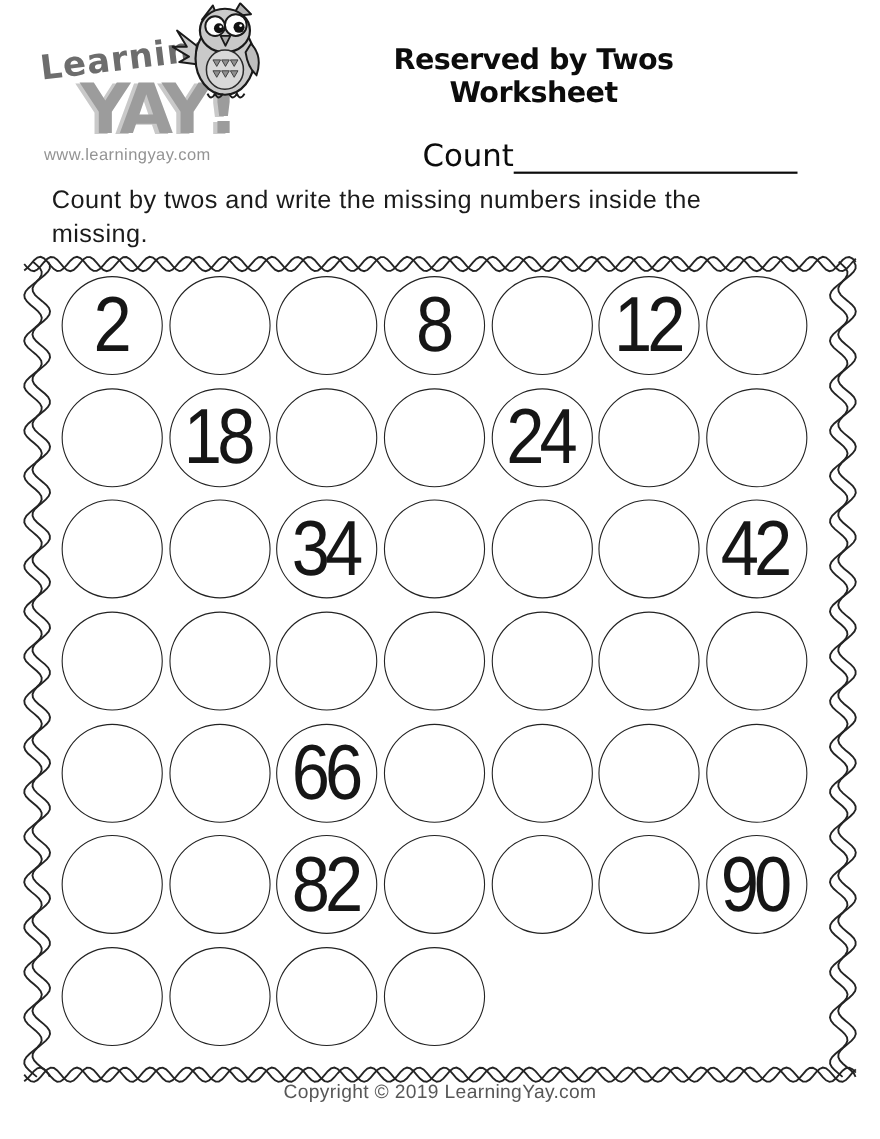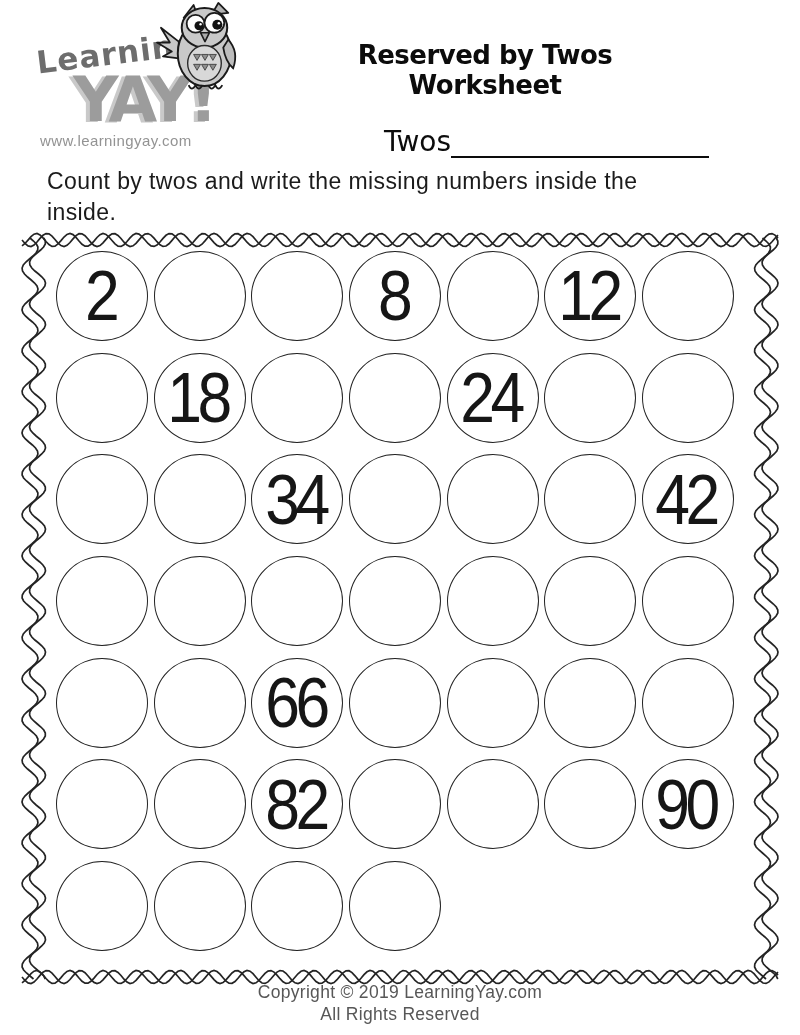--- a/index.html
+++ b/index.html
@@ -108,27 +108,27 @@
     </g>
 
     <path d="M36,84 q3,7 7,0 q3,7 7,0" fill="none" stroke="#1a1a1a" stroke-width="1.8"></path>
     <path d="M56,84 q3,7 7,0 q3,7 7,0" fill="none" stroke="#1a1a1a" stroke-width="1.8"></path>
   </svg>
 </div>
 
 <div class="title">Reserved by Twos Worksheet</div>
 
 <div class="name-row">
-  <span>Twos</span>
+  <span>Count</span>
   <span class="name-line"></span>
 </div>
 
 <div class="instructions">
   <span>Count by twos and write the missing numbers inside the</span><br>
-  <span>inside.</span>
+  <span>missing.</span>
 </div>
 
 <svg id="frame-svg" width="800" height="1035" viewBox="0 0 800 1035">
     <path d="M22.0 240.0L25.0 243.5L28.0 245.9L31.0 246.5L34.0 245.0L37.0 242.0L40.0 238.4L43.0 235.3L46.0 233.6L49.0 233.9L52.0 236.1L55.0 239.5L58.0 243.1L61.0 245.6L64.0 246.5L67.0 245.3L70.0 242.5L73.0 238.9L76.0 235.6L79.0 233.7L82.0 233.8L85.0 235.7L88.0 239.0L91.0 242.6L94.0 245.4L97.0 246.5L100.0 245.6L103.0 242.9L106.0 239.4L109.0 236.0L112.0 233.9L115.0 233.7L118.0 235.4L121.0 238.5L124.0 242.2L127.0 245.1L130.0 246.5L133.0 245.8L136.0 243.4L139.0 239.9L142.0 236.4L145.0 234.1L148.0 233.6L151.0 235.1L154.0 238.1L157.0 241.7L160.0 244.8L163.0 246.4L166.0 246.0L169.0 243.8L172.0 240.4L175.0 236.8L178.0 234.3L181.0 233.5L184.0 234.7L187.0 237.6L190.0 241.2L193.0 244.4L196.0 246.3L199.0 246.2L202.0 244.2L205.0 240.9L208.0 237.3L211.0 234.5L214.0 233.5L217.0 234.5L220.0 237.2L223.0 240.7L226.0 244.1L229.0 246.2L232.0 246.3L235.0 244.5L238.0 241.3L241.0 237.7L244.0 234.8L247.0 233.5L250.0 234.2L253.0 236.7L256.0 240.2L259.0 243.7L262.0 246.0L265.0 246.4L268.0 244.9L271.0 241.8L274.0 238.2L277.0 235.1L280.0 233.6L283.0 234.0L286.0 236.3L289.0 239.8L292.0 243.3L295.0 245.8L298.0 246.5L301.0 245.2L304.0 242.3L307.0 238.7L310.0 235.5L313.0 233.7L316.0 233.8L319.0 235.9L322.0 239.3L325.0 242.8L328.0 245.5L331.0 246.5L334.0 245.5L337.0 242.7L340.0 239.1L343.0 235.8L346.0 233.8L349.0 233.7L352.0 235.6L355.0 238.8L358.0 242.4L361.0 245.3L364.0 246.5L367.0 245.7L370.0 243.2L373.0 239.6L376.0 236.2L379.0 234.0L382.0 233.6L385.0 235.2L388.0 238.3L391.0 241.9L394.0 244.9L397.0 246.4L400.0 245.9L403.0 243.6L406.0 240.1L409.0 236.6L412.0 234.2L415.0 233.5L418.0 234.9L421.0 237.8L424.0 241.5L427.0 244.6L430.0 246.3L433.0 246.1L436.0 244.0L439.0 240.6L442.0 237.1L445.0 234.4L448.0 233.5L451.0 234.6L454.0 237.4L457.0 241.0L460.0 244.3L463.0 246.2L466.0 246.3L469.0 244.4L472.0 241.1L475.0 237.5L478.0 234.7L481.0 233.5L484.0 234.4L487.0 236.9L490.0 240.5L493.0 243.9L496.0 246.1L499.0 246.4L502.0 244.7L505.0 241.6L508.0 238.0L511.0 235.0L514.0 233.5L517.0 234.1L520.0 236.5L523.0 240.0L526.0 243.5L529.0 245.9L532.0 246.5L535.0 245.0L538.0 242.0L541.0 238.4L544.0 235.3L547.0 233.6L550.0 233.9L553.0 236.1L556.0 239.5L559.0 243.1L562.0 245.6L565.0 246.5L568.0 245.3L571.0 242.5L574.0 238.9L577.0 235.6L580.0 233.7L583.0 233.8L586.0 235.7L589.0 239.0L592.0 242.6L595.0 245.4L598.0 246.5L601.0 245.6L604.0 242.9L607.0 239.4L610.0 236.0L613.0 233.9L616.0 233.7L619.0 235.4L622.0 238.5L625.0 242.2L628.0 245.1L631.0 246.5L634.0 245.8L637.0 243.4L640.0 239.9L643.0 236.4L646.0 234.1L649.0 233.6L652.0 235.1L655.0 238.1L658.0 241.7L661.0 244.8L664.0 246.4L667.0 246.0L670.0 243.8L673.0 240.4L676.0 236.8L679.0 234.3L682.0 233.5L685.0 234.7L688.0 237.6L691.0 241.2L694.0 244.4L697.0 246.3L700.0 246.2L703.0 244.2L706.0 240.9L709.0 237.3L712.0 234.5L715.0 233.5L718.0 234.5L721.0 237.2L724.0 240.7L727.0 244.1L730.0 246.2L733.0 246.3L736.0 244.5L739.0 241.3L742.0 237.7L745.0 234.8L748.0 233.5L751.0 234.2L754.0 236.7L757.0 240.2L760.0 243.7L763.0 246.0L766.0 246.4L769.0 244.9L772.0 241.8L775.0 238.2L778.0 235.1"></path>
     <path d="M22.0 245.9L25.0 243.5L28.0 240.1L31.0 236.6L34.0 234.2L37.0 233.5L40.0 234.9L43.0 237.9L46.0 241.5L49.0 244.6L52.0 246.4L55.0 246.1L58.0 243.9L61.0 240.6L64.0 237.0L67.0 234.4L70.0 233.5L73.0 234.6L76.0 237.4L79.0 241.0L82.0 244.3L85.0 246.2L88.0 246.2L91.0 244.3L94.0 241.1L97.0 237.5L100.0 234.7L103.0 233.5L106.0 234.4L109.0 237.0L112.0 240.5L115.0 243.9L118.0 246.1L121.0 246.4L124.0 244.7L127.0 241.5L130.0 237.9L133.0 234.9L136.0 233.5L139.0 234.1L142.0 236.6L145.0 240.0L148.0 243.5L151.0 245.9L154.0 246.4L157.0 245.0L160.0 242.0L163.0 238.4L166.0 235.3L169.0 233.6L172.0 233.9L175.0 236.2L178.0 239.5L181.0 243.1L184.0 245.7L187.0 246.5L190.0 245.3L193.0 242.5L196.0 238.9L199.0 235.6L202.0 233.7L205.0 233.8L208.0 235.8L211.0 239.1L214.0 242.6L217.0 245.4L220.0 246.5L223.0 245.6L226.0 242.9L229.0 239.4L232.0 236.0L235.0 233.9L238.0 233.7L241.0 235.4L244.0 238.6L247.0 242.2L250.0 245.1L253.0 246.5L256.0 245.8L259.0 243.3L262.0 239.8L265.0 236.4L268.0 234.1L271.0 233.6L274.0 235.1L277.0 238.1L280.0 241.7L283.0 244.8L286.0 246.4L289.0 246.0L292.0 243.7L295.0 240.3L298.0 236.8L301.0 234.3L304.0 233.5L307.0 234.8L310.0 237.6L313.0 241.3L316.0 244.5L319.0 246.3L322.0 246.2L325.0 244.1L328.0 240.8L331.0 237.2L334.0 234.5L337.0 233.5L340.0 234.5L343.0 237.2L346.0 240.8L349.0 244.1L352.0 246.2L355.0 246.3L358.0 244.5L361.0 241.3L364.0 237.7L367.0 234.8L370.0 233.5L373.0 234.3L376.0 236.8L379.0 240.3L382.0 243.7L385.0 246.0L388.0 246.4L391.0 244.8L394.0 241.8L397.0 238.2L400.0 235.1L403.0 233.6L406.0 234.0L409.0 236.4L412.0 239.8L415.0 243.3L418.0 245.8L421.0 246.5L424.0 245.2L427.0 242.2L430.0 238.6L433.0 235.4L436.0 233.7L439.0 233.9L442.0 236.0L445.0 239.3L448.0 242.9L451.0 245.5L454.0 246.5L457.0 245.4L460.0 242.7L463.0 239.1L466.0 235.8L469.0 233.8L472.0 233.7L475.0 235.6L478.0 238.8L481.0 242.4L484.0 245.3L487.0 246.5L490.0 245.7L493.0 243.1L496.0 239.6L499.0 236.2L502.0 234.0L505.0 233.6L508.0 235.2L511.0 238.3L514.0 242.0L517.0 245.0L520.0 246.4L523.0 245.9L526.0 243.5L529.0 240.1L532.0 236.6L535.0 234.2L538.0 233.5L541.0 234.9L544.0 237.9L547.0 241.5L550.0 244.6L553.0 246.4L556.0 246.1L559.0 243.9L562.0 240.6L565.0 237.0L568.0 234.4L571.0 233.5L574.0 234.6L577.0 237.4L580.0 241.0L583.0 244.3L586.0 246.2L589.0 246.2L592.0 244.3L595.0 241.1L598.0 237.5L601.0 234.7L604.0 233.5L607.0 234.4L610.0 237.0L613.0 240.5L616.0 243.9L619.0 246.1L622.0 246.4L625.0 244.7L628.0 241.5L631.0 237.9L634.0 234.9L637.0 233.5L640.0 234.1L643.0 236.6L646.0 240.0L649.0 243.5L652.0 245.9L655.0 246.4L658.0 245.0L661.0 242.0L664.0 238.4L667.0 235.3L670.0 233.6L673.0 233.9L676.0 236.2L679.0 239.5L682.0 243.1L685.0 245.7L688.0 246.5L691.0 245.3L694.0 242.5L697.0 238.9L700.0 235.6L703.0 233.7L706.0 233.8L709.0 235.8L712.0 239.1L715.0 242.6L718.0 245.4L721.0 246.5L724.0 245.6L727.0 242.9L730.0 239.4L733.0 236.0L736.0 233.9L739.0 233.7L742.0 235.4L745.0 238.6L748.0 242.2L751.0 245.1L754.0 246.5L757.0 245.8L760.0 243.3L763.0 239.8L766.0 236.4L769.0 234.1L772.0 233.6L775.0 235.1L778.0 238.1"></path>
     <path d="M22.0 977.0L25.0 980.5L28.0 982.9L31.0 983.5L34.0 982.0L37.0 979.0L40.0 975.4L43.0 972.3L46.0 970.6L49.0 970.9L52.0 973.1L55.0 976.5L58.0 980.1L61.0 982.6L64.0 983.5L67.0 982.3L70.0 979.5L73.0 975.9L76.0 972.6L79.0 970.7L82.0 970.8L85.0 972.7L88.0 976.0L91.0 979.6L94.0 982.4L97.0 983.5L100.0 982.6L103.0 979.9L106.0 976.4L109.0 973.0L112.0 970.9L115.0 970.7L118.0 972.4L121.0 975.5L124.0 979.2L127.0 982.1L130.0 983.5L133.0 982.8L136.0 980.4L139.0 976.9L142.0 973.4L145.0 971.1L148.0 970.6L151.0 972.1L154.0 975.1L157.0 978.7L160.0 981.8L163.0 983.4L166.0 983.0L169.0 980.8L172.0 977.4L175.0 973.8L178.0 971.3L181.0 970.5L184.0 971.7L187.0 974.6L190.0 978.2L193.0 981.4L196.0 983.3L199.0 983.2L202.0 981.2L205.0 977.9L208.0 974.3L211.0 971.5L214.0 970.5L217.0 971.5L220.0 974.2L223.0 977.7L226.0 981.1L229.0 983.2L232.0 983.3L235.0 981.5L238.0 978.3L241.0 974.7L244.0 971.8L247.0 970.5L250.0 971.2L253.0 973.7L256.0 977.2L259.0 980.7L262.0 983.0L265.0 983.4L268.0 981.9L271.0 978.8L274.0 975.2L277.0 972.1L280.0 970.6L283.0 971.0L286.0 973.3L289.0 976.8L292.0 980.3L295.0 982.8L298.0 983.5L301.0 982.2L304.0 979.3L307.0 975.7L310.0 972.5L313.0 970.7L316.0 970.8L319.0 972.9L322.0 976.3L325.0 979.8L328.0 982.5L331.0 983.5L334.0 982.5L337.0 979.7L340.0 976.1L343.0 972.8L346.0 970.8L349.0 970.7L352.0 972.6L355.0 975.8L358.0 979.4L361.0 982.3L364.0 983.5L367.0 982.7L370.0 980.2L373.0 976.6L376.0 973.2L379.0 971.0L382.0 970.6L385.0 972.2L388.0 975.3L391.0 978.9L394.0 981.9L397.0 983.4L400.0 982.9L403.0 980.6L406.0 977.1L409.0 973.6L412.0 971.2L415.0 970.5L418.0 971.9L421.0 974.8L424.0 978.5L427.0 981.6L430.0 983.3L433.0 983.1L436.0 981.0L439.0 977.6L442.0 974.1L445.0 971.4L448.0 970.5L451.0 971.6L454.0 974.4L457.0 978.0L460.0 981.3L463.0 983.2L466.0 983.3L469.0 981.4L472.0 978.1L475.0 974.5L478.0 971.7L481.0 970.5L484.0 971.4L487.0 973.9L490.0 977.5L493.0 980.9L496.0 983.1L499.0 983.4L502.0 981.7L505.0 978.6L508.0 975.0L511.0 972.0L514.0 970.5L517.0 971.1L520.0 973.5L523.0 977.0L526.0 980.5L529.0 982.9L532.0 983.5L535.0 982.0L538.0 979.0L541.0 975.4L544.0 972.3L547.0 970.6L550.0 970.9L553.0 973.1L556.0 976.5L559.0 980.1L562.0 982.6L565.0 983.5L568.0 982.3L571.0 979.5L574.0 975.9L577.0 972.6L580.0 970.7L583.0 970.8L586.0 972.7L589.0 976.0L592.0 979.6L595.0 982.4L598.0 983.5L601.0 982.6L604.0 979.9L607.0 976.4L610.0 973.0L613.0 970.9L616.0 970.7L619.0 972.4L622.0 975.5L625.0 979.2L628.0 982.1L631.0 983.5L634.0 982.8L637.0 980.4L640.0 976.9L643.0 973.4L646.0 971.1L649.0 970.6L652.0 972.1L655.0 975.1L658.0 978.7L661.0 981.8L664.0 983.4L667.0 983.0L670.0 980.8L673.0 977.4L676.0 973.8L679.0 971.3L682.0 970.5L685.0 971.7L688.0 974.6L691.0 978.2L694.0 981.4L697.0 983.3L700.0 983.2L703.0 981.2L706.0 977.9L709.0 974.3L712.0 971.5L715.0 970.5L718.0 971.5L721.0 974.2L724.0 977.7L727.0 981.1L730.0 983.2L733.0 983.3L736.0 981.5L739.0 978.3L742.0 974.7L745.0 971.8L748.0 970.5L751.0 971.2L754.0 973.7L757.0 977.2L760.0 980.7L763.0 983.0L766.0 983.4L769.0 981.9L772.0 978.8L775.0 975.2L778.0 972.1"></path>
     <path d="M22.0 982.9L25.0 980.5L28.0 977.1L31.0 973.6L34.0 971.2L37.0 970.5L40.0 971.9L43.0 974.9L46.0 978.5L49.0 981.6L52.0 983.4L55.0 983.1L58.0 980.9L61.0 977.6L64.0 974.0L67.0 971.4L70.0 970.5L73.0 971.6L76.0 974.4L79.0 978.0L82.0 981.3L85.0 983.2L88.0 983.2L91.0 981.3L94.0 978.1L97.0 974.5L100.0 971.7L103.0 970.5L106.0 971.4L109.0 974.0L112.0 977.5L115.0 980.9L118.0 983.1L121.0 983.4L124.0 981.7L127.0 978.5L130.0 974.9L133.0 971.9L136.0 970.5L139.0 971.1L142.0 973.6L145.0 977.0L148.0 980.5L151.0 982.9L154.0 983.4L157.0 982.0L160.0 979.0L163.0 975.4L166.0 972.3L169.0 970.6L172.0 970.9L175.0 973.2L178.0 976.5L181.0 980.1L184.0 982.7L187.0 983.5L190.0 982.3L193.0 979.5L196.0 975.9L199.0 972.6L202.0 970.7L205.0 970.8L208.0 972.8L211.0 976.1L214.0 979.6L217.0 982.4L220.0 983.5L223.0 982.6L226.0 979.9L229.0 976.4L232.0 973.0L235.0 970.9L238.0 970.7L241.0 972.4L244.0 975.6L247.0 979.2L250.0 982.1L253.0 983.5L256.0 982.8L259.0 980.3L262.0 976.8L265.0 973.4L268.0 971.1L271.0 970.6L274.0 972.1L277.0 975.1L280.0 978.7L283.0 981.8L286.0 983.4L289.0 983.0L292.0 980.7L295.0 977.3L298.0 973.8L301.0 971.3L304.0 970.5L307.0 971.8L310.0 974.6L313.0 978.3L316.0 981.5L319.0 983.3L322.0 983.2L325.0 981.1L328.0 977.8L331.0 974.2L334.0 971.5L337.0 970.5L340.0 971.5L343.0 974.2L346.0 977.8L349.0 981.1L352.0 983.2L355.0 983.3L358.0 981.5L361.0 978.3L364.0 974.7L367.0 971.8L370.0 970.5L373.0 971.3L376.0 973.8L379.0 977.3L382.0 980.7L385.0 983.0L388.0 983.4L391.0 981.8L394.0 978.8L397.0 975.2L400.0 972.1L403.0 970.6L406.0 971.0L409.0 973.4L412.0 976.8L415.0 980.3L418.0 982.8L421.0 983.5L424.0 982.2L427.0 979.2L430.0 975.6L433.0 972.4L436.0 970.7L439.0 970.9L442.0 973.0L445.0 976.3L448.0 979.9L451.0 982.5L454.0 983.5L457.0 982.4L460.0 979.7L463.0 976.1L466.0 972.8L469.0 970.8L472.0 970.7L475.0 972.6L478.0 975.8L481.0 979.4L484.0 982.3L487.0 983.5L490.0 982.7L493.0 980.1L496.0 976.6L499.0 973.2L502.0 971.0L505.0 970.6L508.0 972.2L511.0 975.3L514.0 979.0L517.0 982.0L520.0 983.4L523.0 982.9L526.0 980.5L529.0 977.1L532.0 973.6L535.0 971.2L538.0 970.5L541.0 971.9L544.0 974.9L547.0 978.5L550.0 981.6L553.0 983.4L556.0 983.1L559.0 980.9L562.0 977.6L565.0 974.0L568.0 971.4L571.0 970.5L574.0 971.6L577.0 974.4L580.0 978.0L583.0 981.3L586.0 983.2L589.0 983.2L592.0 981.3L595.0 978.1L598.0 974.5L601.0 971.7L604.0 970.5L607.0 971.4L610.0 974.0L613.0 977.5L616.0 980.9L619.0 983.1L622.0 983.4L625.0 981.7L628.0 978.5L631.0 974.9L634.0 971.9L637.0 970.5L640.0 971.1L643.0 973.6L646.0 977.0L649.0 980.5L652.0 982.9L655.0 983.4L658.0 982.0L661.0 979.0L664.0 975.4L667.0 972.3L670.0 970.6L673.0 970.9L676.0 973.2L679.0 976.5L682.0 980.1L685.0 982.7L688.0 983.5L691.0 982.3L694.0 979.5L697.0 975.9L700.0 972.6L703.0 970.7L706.0 970.8L709.0 972.8L712.0 976.1L715.0 979.6L718.0 982.4L721.0 983.5L724.0 982.6L727.0 979.9L730.0 976.4L733.0 973.0L736.0 970.9L739.0 970.7L742.0 972.4L745.0 975.6L748.0 979.2L751.0 982.1L754.0 983.5L757.0 982.8L760.0 980.3L763.0 976.8L766.0 973.4L769.0 971.1L772.0 970.6L775.0 972.1L778.0 975.1"></path>
     <path d="M30.0 238.0L33.5 241.0L36.4 244.0L37.9 247.0L37.7 250.0L36.0 253.0L33.0 256.0L29.4 259.0L25.9 262.0L23.3 265.0L22.1 268.0L22.5 271.0L24.5 274.0L27.6 277.0L31.2 280.0L34.6 283.0L37.0 286.0L38.0 289.0L37.3 292.0L35.1 295.0L31.8 298.0L28.2 301.0L24.9 304.0L22.7 307.0L22.0 310.0L23.0 313.0L25.4 316.0L28.8 319.0L32.4 322.0L35.5 325.0L37.5 328.0L37.9 331.0L36.7 334.0L34.1 337.0L30.6 340.0L27.0 343.0L24.0 346.0L22.3 349.0L22.1 352.0L23.6 355.0L26.5 358.0L30.0 361.0L33.5 364.0L36.4 367.0L37.9 370.0L37.7 373.0L36.0 376.0L33.0 379.0L29.4 382.0L25.9 385.0L23.3 388.0L22.1 391.0L22.5 394.0L24.5 397.0L27.6 400.0L31.2 403.0L34.6 406.0L37.0 409.0L38.0 412.0L37.3 415.0L35.1 418.0L31.8 421.0L28.2 424.0L24.9 427.0L22.7 430.0L22.0 433.0L23.0 436.0L25.4 439.0L28.8 442.0L32.4 445.0L35.5 448.0L37.5 451.0L37.9 454.0L36.7 457.0L34.1 460.0L30.6 463.0L27.0 466.0L24.0 469.0L22.3 472.0L22.1 475.0L23.6 478.0L26.5 481.0L30.0 484.0L33.5 487.0L36.4 490.0L37.9 493.0L37.7 496.0L36.0 499.0L33.0 502.0L29.4 505.0L25.9 508.0L23.3 511.0L22.1 514.0L22.5 517.0L24.5 520.0L27.6 523.0L31.2 526.0L34.6 529.0L37.0 532.0L38.0 535.0L37.3 538.0L35.1 541.0L31.8 544.0L28.2 547.0L24.9 550.0L22.7 553.0L22.0 556.0L23.0 559.0L25.4 562.0L28.8 565.0L32.4 568.0L35.5 571.0L37.5 574.0L37.9 577.0L36.7 580.0L34.1 583.0L30.6 586.0L27.0 589.0L24.0 592.0L22.3 595.0L22.1 598.0L23.6 601.0L26.5 604.0L30.0 607.0L33.5 610.0L36.4 613.0L37.9 616.0L37.7 619.0L36.0 622.0L33.0 625.0L29.4 628.0L25.9 631.0L23.3 634.0L22.1 637.0L22.5 640.0L24.5 643.0L27.6 646.0L31.2 649.0L34.6 652.0L37.0 655.0L38.0 658.0L37.3 661.0L35.1 664.0L31.8 667.0L28.2 670.0L24.9 673.0L22.7 676.0L22.0 679.0L23.0 682.0L25.4 685.0L28.8 688.0L32.4 691.0L35.5 694.0L37.5 697.0L37.9 700.0L36.7 703.0L34.1 706.0L30.6 709.0L27.0 712.0L24.0 715.0L22.3 718.0L22.1 721.0L23.6 724.0L26.5 727.0L30.0 730.0L33.5 733.0L36.4 736.0L37.9 739.0L37.7 742.0L36.0 745.0L33.0 748.0L29.4 751.0L25.9 754.0L23.3 757.0L22.1 760.0L22.5 763.0L24.5 766.0L27.6 769.0L31.2 772.0L34.6 775.0L37.0 778.0L38.0 781.0L37.3 784.0L35.1 787.0L31.8 790.0L28.2 793.0L24.9 796.0L22.7 799.0L22.0 802.0L23.0 805.0L25.4 808.0L28.8 811.0L32.4 814.0L35.5 817.0L37.5 820.0L37.9 823.0L36.7 826.0L34.1 829.0L30.6 832.0L27.0 835.0L24.0 838.0L22.3 841.0L22.1 844.0L23.6 847.0L26.5 850.0L30.0 853.0L33.5 856.0L36.4 859.0L37.9 862.0L37.7 865.0L36.0 868.0L33.0 871.0L29.4 874.0L25.9 877.0L23.3 880.0L22.1 883.0L22.5 886.0L24.5 889.0L27.6 892.0L31.2 895.0L34.6 898.0L37.0 901.0L38.0 904.0L37.3 907.0L35.1 910.0L31.8 913.0L28.2 916.0L24.9 919.0L22.7 922.0L22.0 925.0L23.0 928.0L25.4 931.0L28.8 934.0L32.4 937.0L35.5 940.0L37.5 943.0L37.9 946.0L36.7 949.0L34.1 952.0L30.6 955.0L27.0 958.0L24.0 961.0L22.3 964.0L22.1 967.0L23.6 970.0L26.5 973.0L30.0 976.0L33.5 979.0"></path>
     <path d="M43.8 238.0L45.3 241.0L45.3 244.0L43.6 247.0L40.6 250.0L37.0 253.0L33.5 256.0L30.9 259.0L29.6 262.0L29.9 265.0L31.8 268.0L34.9 271.0L38.6 274.0L42.0 277.0L44.5 280.0L45.5 283.0L44.9 286.0L42.7 289.0L39.5 292.0L35.8 295.0L32.5 298.0L30.3 301.0L29.5 304.0L30.4 307.0L32.8 310.0L36.1 313.0L39.8 316.0L42.9 319.0L45.0 322.0L45.5 325.0L44.3 328.0L41.7 331.0L38.3 334.0L34.7 337.0L31.6 340.0L29.8 343.0L29.6 346.0L31.0 349.0L33.8 352.0L37.3 355.0L40.9 358.0L43.8 361.0L45.3 364.0L45.3 367.0L43.6 370.0L40.6 373.0L37.0 376.0L33.5 379.0L30.9 382.0L29.6 385.0L29.9 388.0L31.8 391.0L34.9 394.0L38.6 397.0L42.0 400.0L44.5 403.0L45.5 406.0L44.9 409.0L42.7 412.0L39.5 415.0L35.8 418.0L32.5 421.0L30.3 424.0L29.5 427.0L30.4 430.0L32.8 433.0L36.1 436.0L39.8 439.0L42.9 442.0L45.0 445.0L45.5 448.0L44.3 451.0L41.7 454.0L38.3 457.0L34.7 460.0L31.6 463.0L29.8 466.0L29.6 469.0L31.0 472.0L33.8 475.0L37.3 478.0L40.9 481.0L43.8 484.0L45.3 487.0L45.3 490.0L43.6 493.0L40.6 496.0L37.0 499.0L33.5 502.0L30.9 505.0L29.6 508.0L29.9 511.0L31.8 514.0L34.9 517.0L38.6 520.0L42.0 523.0L44.5 526.0L45.5 529.0L44.9 532.0L42.7 535.0L39.5 538.0L35.8 541.0L32.5 544.0L30.3 547.0L29.5 550.0L30.4 553.0L32.8 556.0L36.1 559.0L39.8 562.0L42.9 565.0L45.0 568.0L45.5 571.0L44.3 574.0L41.7 577.0L38.3 580.0L34.7 583.0L31.6 586.0L29.8 589.0L29.6 592.0L31.0 595.0L33.8 598.0L37.3 601.0L40.9 604.0L43.8 607.0L45.3 610.0L45.3 613.0L43.6 616.0L40.6 619.0L37.0 622.0L33.5 625.0L30.9 628.0L29.6 631.0L29.9 634.0L31.8 637.0L34.9 640.0L38.6 643.0L42.0 646.0L44.5 649.0L45.5 652.0L44.9 655.0L42.7 658.0L39.5 661.0L35.8 664.0L32.5 667.0L30.3 670.0L29.5 673.0L30.4 676.0L32.8 679.0L36.1 682.0L39.8 685.0L42.9 688.0L45.0 691.0L45.5 694.0L44.3 697.0L41.7 700.0L38.3 703.0L34.7 706.0L31.6 709.0L29.8 712.0L29.6 715.0L31.0 718.0L33.8 721.0L37.3 724.0L40.9 727.0L43.8 730.0L45.3 733.0L45.3 736.0L43.6 739.0L40.6 742.0L37.0 745.0L33.5 748.0L30.9 751.0L29.6 754.0L29.9 757.0L31.8 760.0L34.9 763.0L38.6 766.0L42.0 769.0L44.5 772.0L45.5 775.0L44.9 778.0L42.7 781.0L39.5 784.0L35.8 787.0L32.5 790.0L30.3 793.0L29.5 796.0L30.4 799.0L32.8 802.0L36.1 805.0L39.8 808.0L42.9 811.0L45.0 814.0L45.5 817.0L44.3 820.0L41.7 823.0L38.3 826.0L34.7 829.0L31.6 832.0L29.8 835.0L29.6 838.0L31.0 841.0L33.8 844.0L37.3 847.0L40.9 850.0L43.8 853.0L45.3 856.0L45.3 859.0L43.6 862.0L40.6 865.0L37.0 868.0L33.5 871.0L30.9 874.0L29.6 877.0L29.9 880.0L31.8 883.0L34.9 886.0L38.6 889.0L42.0 892.0L44.5 895.0L45.5 898.0L44.9 901.0L42.7 904.0L39.5 907.0L35.8 910.0L32.5 913.0L30.3 916.0L29.5 919.0L30.4 922.0L32.8 925.0L36.1 928.0L39.8 931.0L42.9 934.0L45.0 937.0L45.5 940.0L44.3 943.0L41.7 946.0L38.3 949.0L34.7 952.0L31.6 955.0L29.8 958.0L29.6 961.0L31.0 964.0L33.8 967.0L37.3 970.0L40.9 973.0L43.8 976.0L45.3 979.0"></path>
     <path d="M762.5 238.0L766.0 241.0L768.9 244.0L770.4 247.0L770.2 250.0L768.5 253.0L765.5 256.0L761.9 259.0L758.4 262.0L755.8 265.0L754.6 268.0L755.0 271.0L757.0 274.0L760.1 277.0L763.7 280.0L767.1 283.0L769.5 286.0L770.5 289.0L769.8 292.0L767.6 295.0L764.3 298.0L760.7 301.0L757.4 304.0L755.2 307.0L754.5 310.0L755.5 313.0L757.9 316.0L761.3 319.0L764.9 322.0L768.0 325.0L770.0 328.0L770.4 331.0L769.2 334.0L766.6 337.0L763.1 340.0L759.5 343.0L756.5 346.0L754.8 349.0L754.6 352.0L756.1 355.0L759.0 358.0L762.5 361.0L766.0 364.0L768.9 367.0L770.4 370.0L770.2 373.0L768.5 376.0L765.5 379.0L761.9 382.0L758.4 385.0L755.8 388.0L754.6 391.0L755.0 394.0L757.0 397.0L760.1 400.0L763.7 403.0L767.1 406.0L769.5 409.0L770.5 412.0L769.8 415.0L767.6 418.0L764.3 421.0L760.7 424.0L757.4 427.0L755.2 430.0L754.5 433.0L755.5 436.0L757.9 439.0L761.3 442.0L764.9 445.0L768.0 448.0L770.0 451.0L770.4 454.0L769.2 457.0L766.6 460.0L763.1 463.0L759.5 466.0L756.5 469.0L754.8 472.0L754.6 475.0L756.1 478.0L759.0 481.0L762.5 484.0L766.0 487.0L768.9 490.0L770.4 493.0L770.2 496.0L768.5 499.0L765.5 502.0L761.9 505.0L758.4 508.0L755.8 511.0L754.6 514.0L755.0 517.0L757.0 520.0L760.1 523.0L763.7 526.0L767.1 529.0L769.5 532.0L770.5 535.0L769.8 538.0L767.6 541.0L764.3 544.0L760.7 547.0L757.4 550.0L755.2 553.0L754.5 556.0L755.5 559.0L757.9 562.0L761.3 565.0L764.9 568.0L768.0 571.0L770.0 574.0L770.4 577.0L769.2 580.0L766.6 583.0L763.1 586.0L759.5 589.0L756.5 592.0L754.8 595.0L754.6 598.0L756.1 601.0L759.0 604.0L762.5 607.0L766.0 610.0L768.9 613.0L770.4 616.0L770.2 619.0L768.5 622.0L765.5 625.0L761.9 628.0L758.4 631.0L755.8 634.0L754.6 637.0L755.0 640.0L757.0 643.0L760.1 646.0L763.7 649.0L767.1 652.0L769.5 655.0L770.5 658.0L769.8 661.0L767.6 664.0L764.3 667.0L760.7 670.0L757.4 673.0L755.2 676.0L754.5 679.0L755.5 682.0L757.9 685.0L761.3 688.0L764.9 691.0L768.0 694.0L770.0 697.0L770.4 700.0L769.2 703.0L766.6 706.0L763.1 709.0L759.5 712.0L756.5 715.0L754.8 718.0L754.6 721.0L756.1 724.0L759.0 727.0L762.5 730.0L766.0 733.0L768.9 736.0L770.4 739.0L770.2 742.0L768.5 745.0L765.5 748.0L761.9 751.0L758.4 754.0L755.8 757.0L754.6 760.0L755.0 763.0L757.0 766.0L760.1 769.0L763.7 772.0L767.1 775.0L769.5 778.0L770.5 781.0L769.8 784.0L767.6 787.0L764.3 790.0L760.7 793.0L757.4 796.0L755.2 799.0L754.5 802.0L755.5 805.0L757.9 808.0L761.3 811.0L764.9 814.0L768.0 817.0L770.0 820.0L770.4 823.0L769.2 826.0L766.6 829.0L763.1 832.0L759.5 835.0L756.5 838.0L754.8 841.0L754.6 844.0L756.1 847.0L759.0 850.0L762.5 853.0L766.0 856.0L768.9 859.0L770.4 862.0L770.2 865.0L768.5 868.0L765.5 871.0L761.9 874.0L758.4 877.0L755.8 880.0L754.6 883.0L755.0 886.0L757.0 889.0L760.1 892.0L763.7 895.0L767.1 898.0L769.5 901.0L770.5 904.0L769.8 907.0L767.6 910.0L764.3 913.0L760.7 916.0L757.4 919.0L755.2 922.0L754.5 925.0L755.5 928.0L757.9 931.0L761.3 934.0L764.9 937.0L768.0 940.0L770.0 943.0L770.4 946.0L769.2 949.0L766.6 952.0L763.1 955.0L759.5 958.0L756.5 961.0L754.8 964.0L754.6 967.0L756.1 970.0L759.0 973.0L762.5 976.0L766.0 979.0"></path>
@@ -271,14 +271,13 @@
     <div class="cell">
       <span class="num"></span>
     </div>
     <div class="cell">
       <span class="num"></span>
     </div>
   </div>
 
 <div class="footer">
   <div>Copyright © 2019 LearningYay.com</div>
-  <div>All Rights Reserved</div>
 </div>
 
 </body></html>

